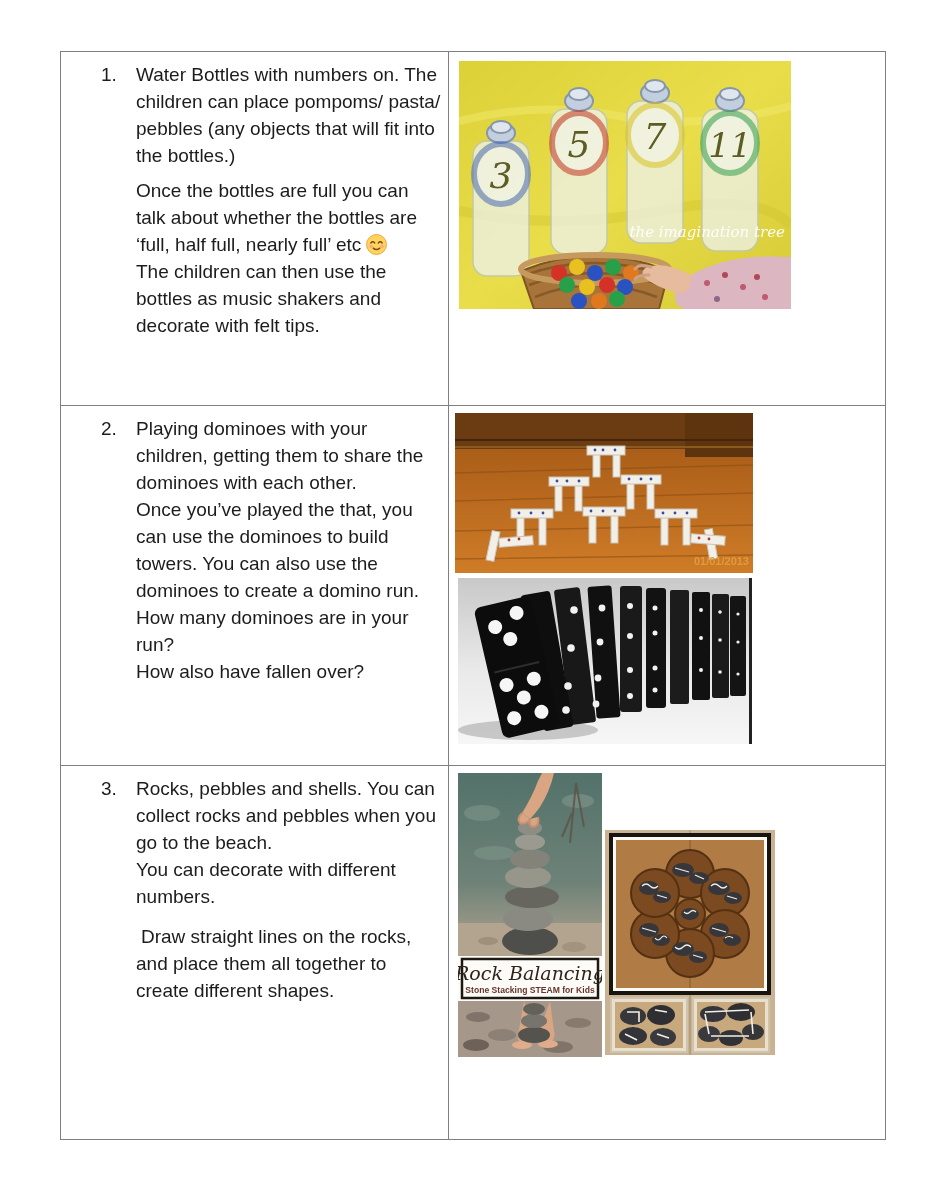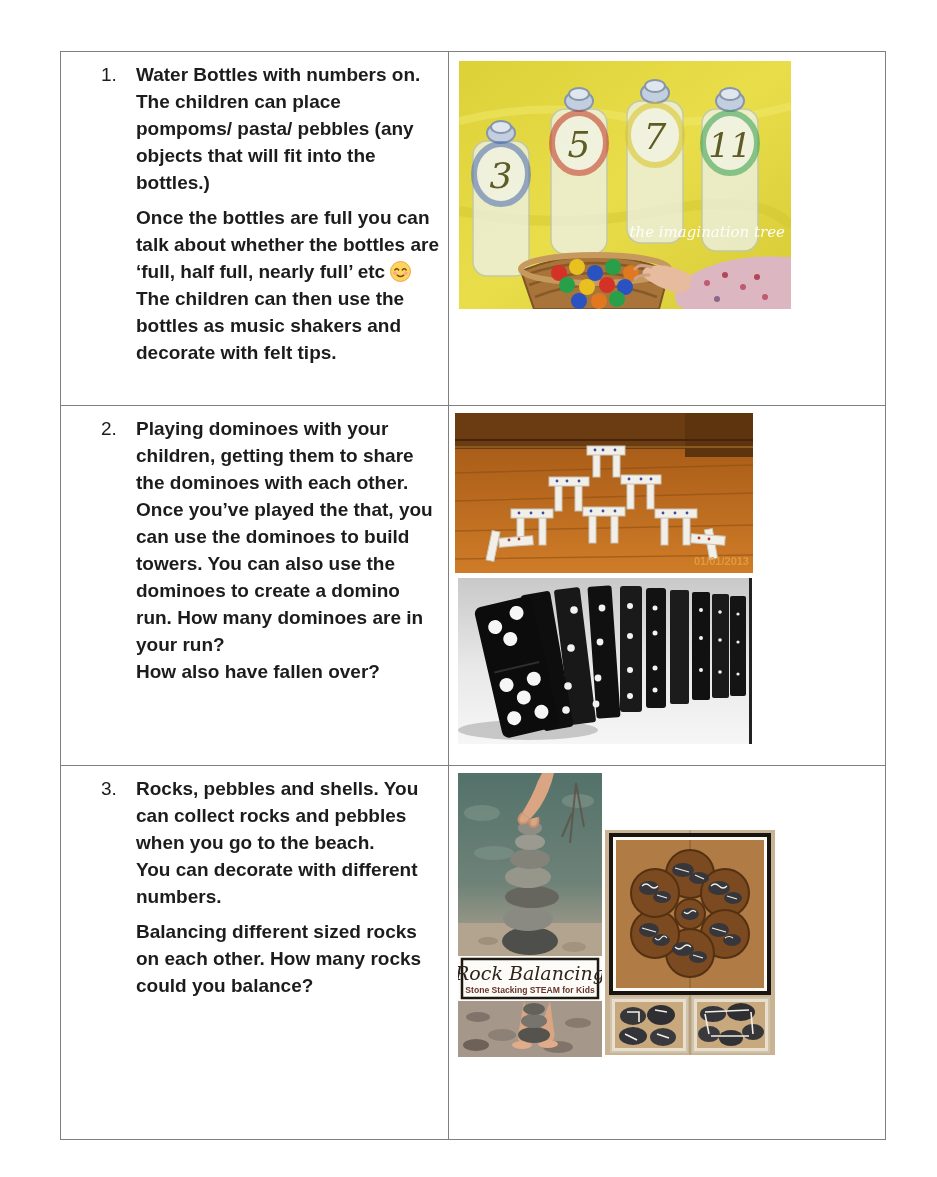--- a/index.html
+++ b/index.html
@@ -5,21 +5,21 @@
   html,body{margin:0;padding:0;background:#ffffff;}
   body{width:937px;height:1177px;position:relative;font-family:"Liberation Sans",sans-serif;overflow:hidden;}
   .page{position:absolute;inset:0;background:#ffffff;}
   .doc-table{position:absolute;left:60px;top:51px;width:826px;height:1089px;border:1px solid #7f7f7f;display:grid;grid-template-columns:388px 1fr;grid-template-rows:354px 360px 1fr;box-sizing:border-box;}
   .cell{box-sizing:border-box;position:relative;background:#fff;}
   .cell.c1{border-right:1px solid #7f7f7f;}
   .cell.rb{border-bottom:1px solid #7f7f7f;}
   .text-cell{display:flex;align-items:flex-start;padding:9px 4px 0 40px;color:#1c1c1c;font-size:19px;line-height:27px;}
   .num{width:35px;flex:0 0 35px;}
   .body{width:305px;}
-  .body p{margin:0;font-weight:bold;}
+  .body p{margin:0;}
   .body p.gap{margin-top:8px;}
   .body p.gap-sm{margin-top:13px;}
   .emoji{display:inline-block;width:23px;height:23px;vertical-align:-5px;margin-left:4px;}
   .photo{position:absolute;display:block;}
   svg text{font-family:"Liberation Sans",sans-serif;}
   .script-text{font-family:"DejaVu Serif",serif;font-style:italic;}
 </style>
 </head>
 <body>
 
@@ -264,21 +264,21 @@
         </g>
         <rect x="291" y="0" width="3" height="166" fill="#222222"></rect>
       </svg>
     </div>
 
     <div class="cell c1 text-cell">
       <span class="num">3.</span>
       <div class="body">
         <p>Rocks, pebbles and shells. You can collect rocks and pebbles when you go to the beach.</p>
         <p>You can decorate with different numbers.</p>
-        <p class="gap">Balancing different sized rocks on each other. How many rocks could you balance?</p>
+        <p class="gap-sm" style="text-indent:5px;">Draw straight lines on the rocks, and place them all together to create different shapes.</p>
       </div>
     </div>
 
     <div class="cell">
 
       <svg class="photo" style="left:9px;top:7px;" width="144" height="284" viewBox="0 0 144 284">
         <defs>
           <linearGradient id="river" x1="0" y1="0" x2="0" y2="1">
             <stop offset="0" stop-color="#53726a"></stop>
               <stop offset="0.6" stop-color="#6e8278"></stop>

